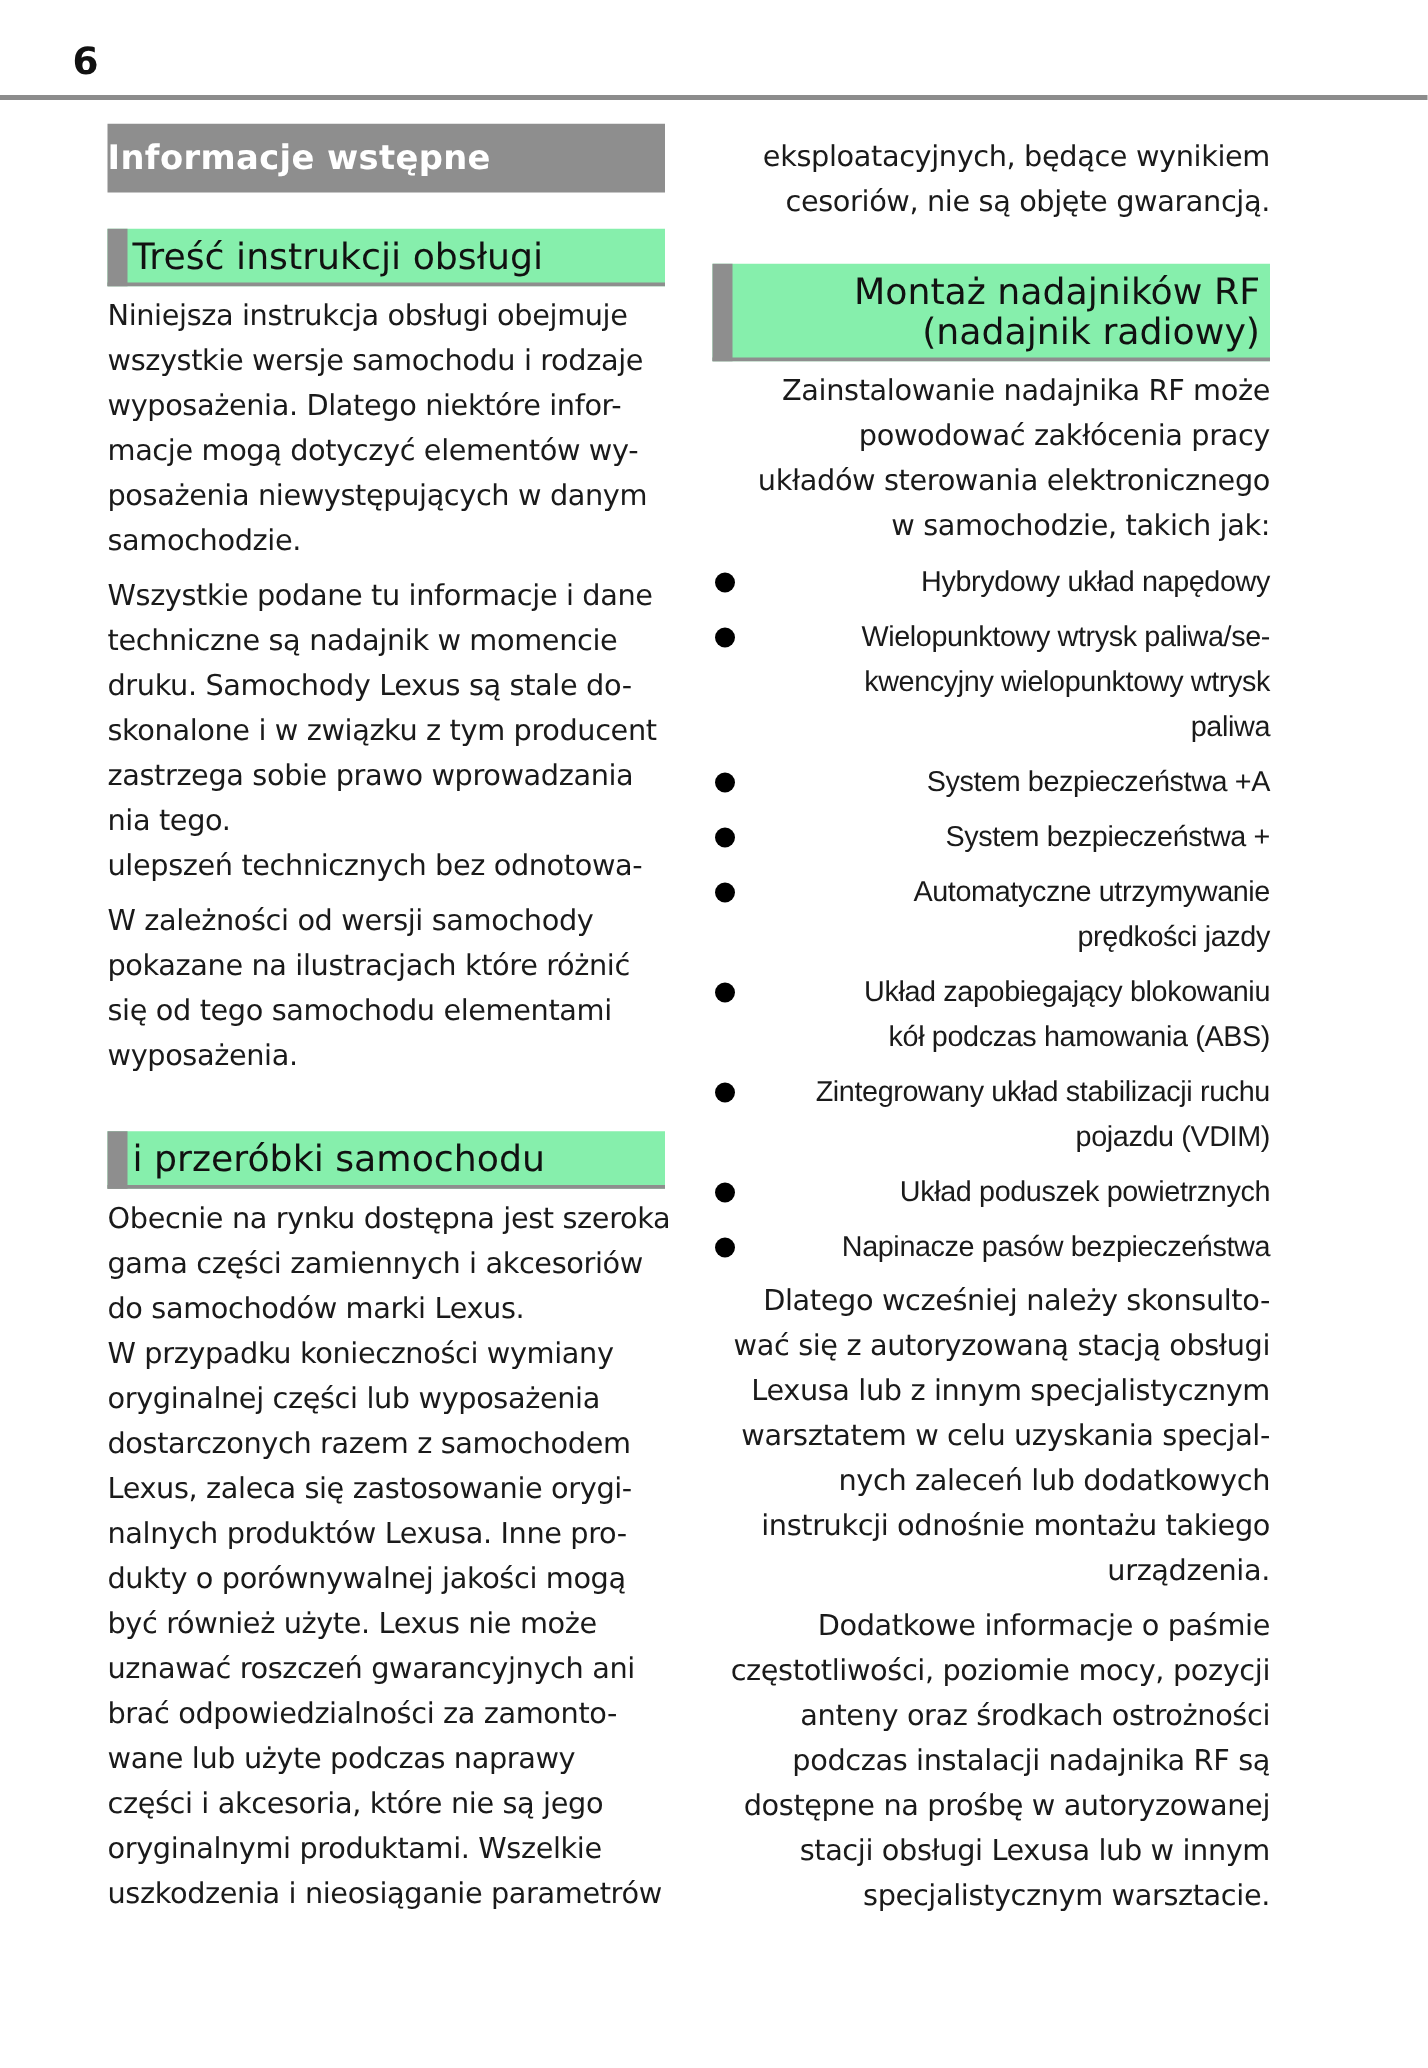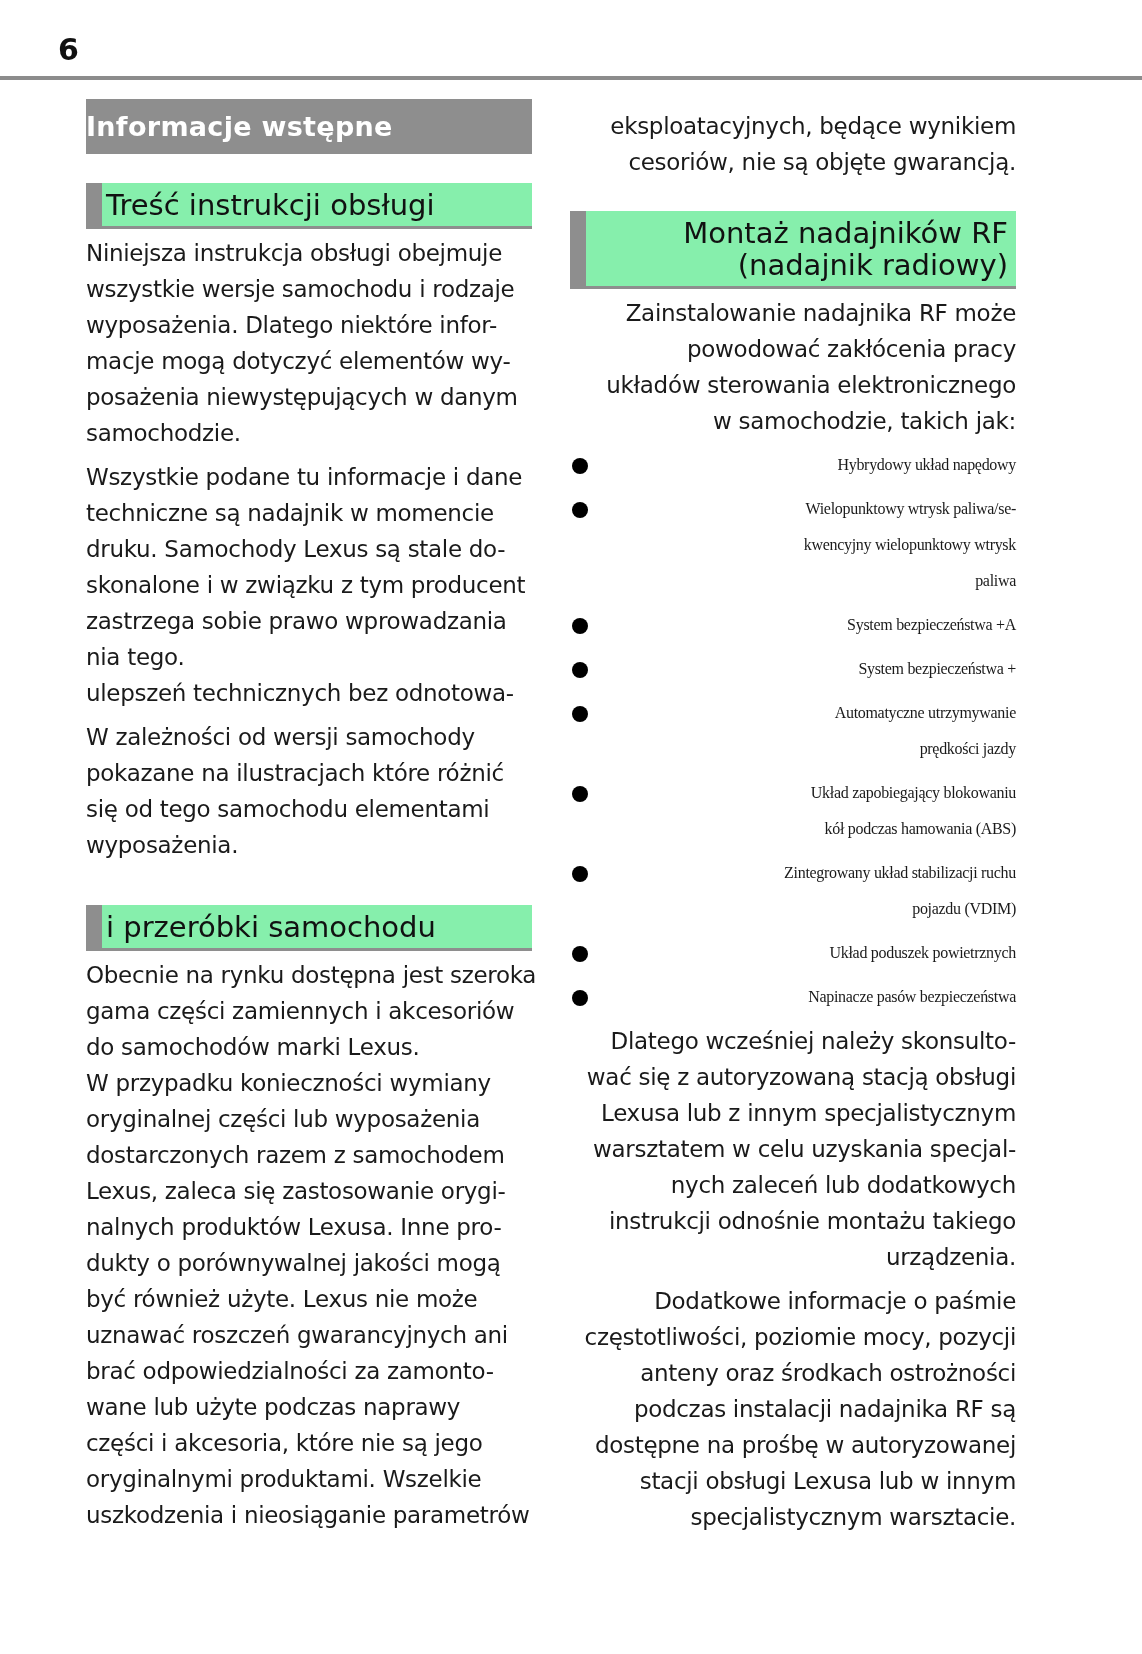--- a/index.html
+++ b/index.html
@@ -32,21 +32,21 @@
   .body-text {
     font-family: "DejaVu Sans", sans-serif; font-size: 23px; line-height: 36px;
     margin: 0; letter-spacing: -0.3px; color: #1a1a1a;
   }
   .para { margin: 0 0 8px 0; }
   .line { display: block; white-space: nowrap; }
 
   ul.bullets { list-style: none; margin: 0; padding: 0; }
   ul.bullets li {
     position: relative; padding-left: 31px; margin-bottom: 8px;
-    font-family: Liberation Serif, serif; font-size: 16px; line-height: 36px; letter-spacing: -0.3px;
+    font-family: Liberation Sans, sans-serif; font-size: 23px; line-height: 36px; letter-spacing: -0.3px;
   }
   .bullet-dot {
     position: absolute; left: 2px; top: 11px; width: 16px; height: 16px; border-radius: 50%; background: #000;
   }
 </style>
 </head>
 <body>
 
 <div class="page-number">6</div>
 <div class="top-rule"></div>

